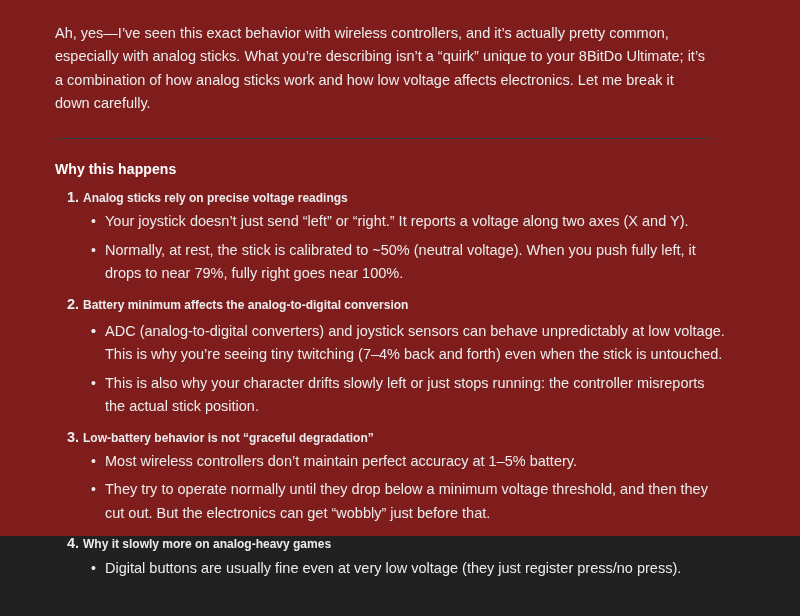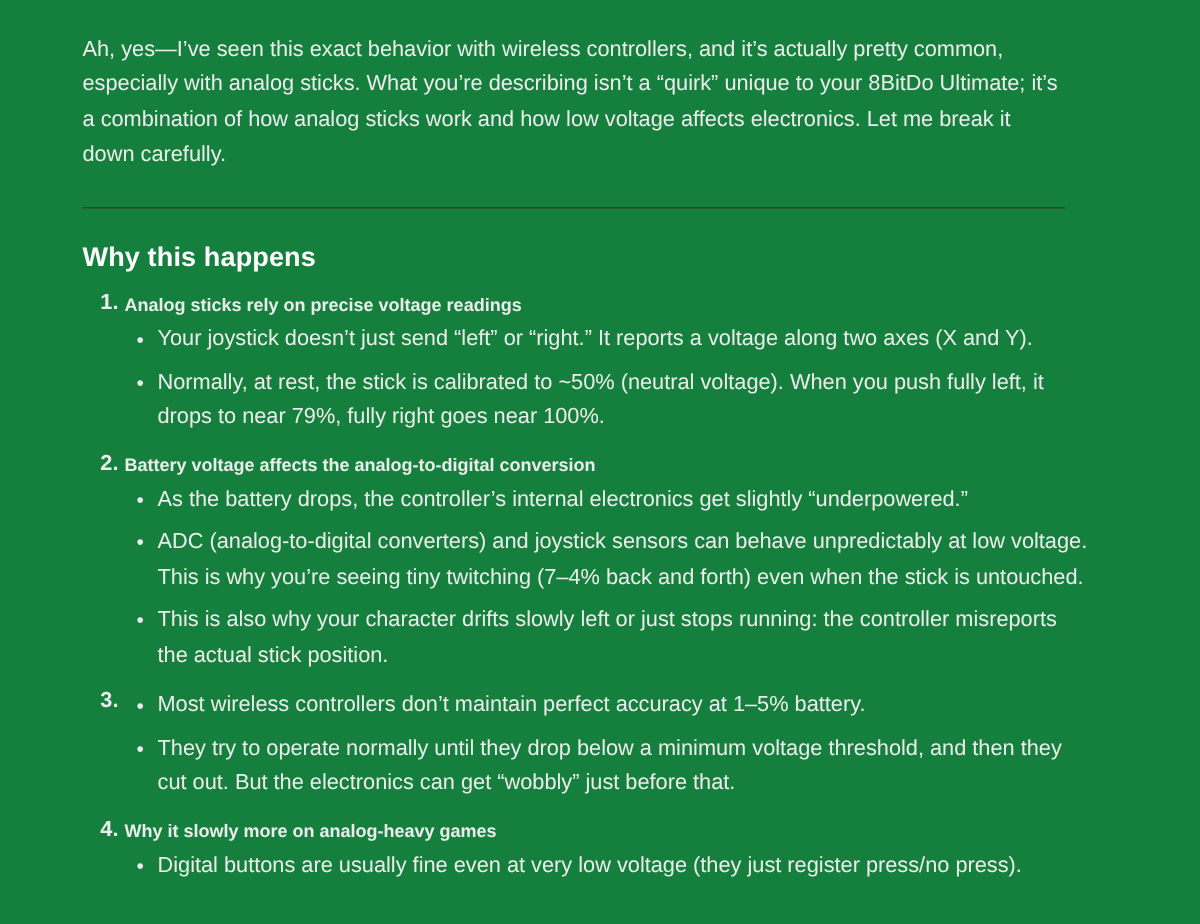--- a/index.html
+++ b/index.html
@@ -10,40 +10,40 @@
     height: 616px;
     overflow: hidden;
   }
   body {
     font-family: "Liberation Sans", sans-serif;
     color: #ececec;
     -webkit-font-smoothing: antialiased;
   }
   .page {
     width: 800px;
-    height: 616px;
+    height: 536px;
     box-sizing: border-box;
     padding: 22px 60px 2px 55px;
-    background: #15803d;
+    background: #7f1d1d;
   }
   .intro {
     font-size: 14.5px;
     line-height: 1.62;
     color: #ececec;
     margin: 0 0 22px 0;
     max-width: 655px;
   }
   .divider {
     border: none;
     border-top: 1px solid #3b3b3b;
     margin: 0 0 22px 0;
     width: 655px;
   }
   h2.section-title {
-    font-size: 18px;
+    font-size: 14px;
     font-weight: bold;
     margin: 0 0 12px 0;
     color: #ffffff;
     letter-spacing: 0.1px;
   }
   ol.outer {
     margin: 0;
     padding-left: 28px;
     list-style: none;
     counter-reset: item;
@@ -115,39 +115,39 @@
         </li>
         <li>
           <span class="bullet">•</span>
           <span>Normally, at rest, the stick is calibrated to ~50% (neutral voltage). When you push fully left, it drops to near 79%, fully right goes near 100%.</span>
         </li>
       </ul>
     </li>
 
     <li>
       <span class="num">2.</span>
-      <div class="item-head">Battery voltage affects the analog-to-digital conversion</div>
+      <div class="item-head">Battery minimum affects the analog-to-digital conversion</div>
       <ul class="inner">
         <li>
           <span class="bullet">•</span>
-          <span>As the battery drops, the controller’s internal electronics get slightly “underpowered.”</span>
         </li>
         <li>
           <span class="bullet">•</span>
           <span>ADC (analog-to-digital converters) and joystick sensors can behave unpredictably at low voltage. This is why you’re seeing tiny twitching (7–4% back and forth) even when the stick is untouched.</span>
         </li>
         <li>
           <span class="bullet">•</span>
           <span>This is also why your character drifts slowly left or just stops running: the controller misreports the actual stick position.</span>
         </li>
       </ul>
     </li>
 
     <li>
       <span class="num">3.</span>
+      <div class="item-head">Low-battery behavior is not “graceful degradation”</div>
       <ul class="inner">
         <li>
           <span class="bullet">•</span>
           <span>Most wireless controllers don’t maintain perfect accuracy at 1–5% battery.</span>
         </li>
         <li>
           <span class="bullet">•</span>
           <span>They try to operate normally until they drop below a minimum voltage threshold, and then they cut out. But the electronics can get “wobbly” just before that.</span>
         </li>
       </ul>

